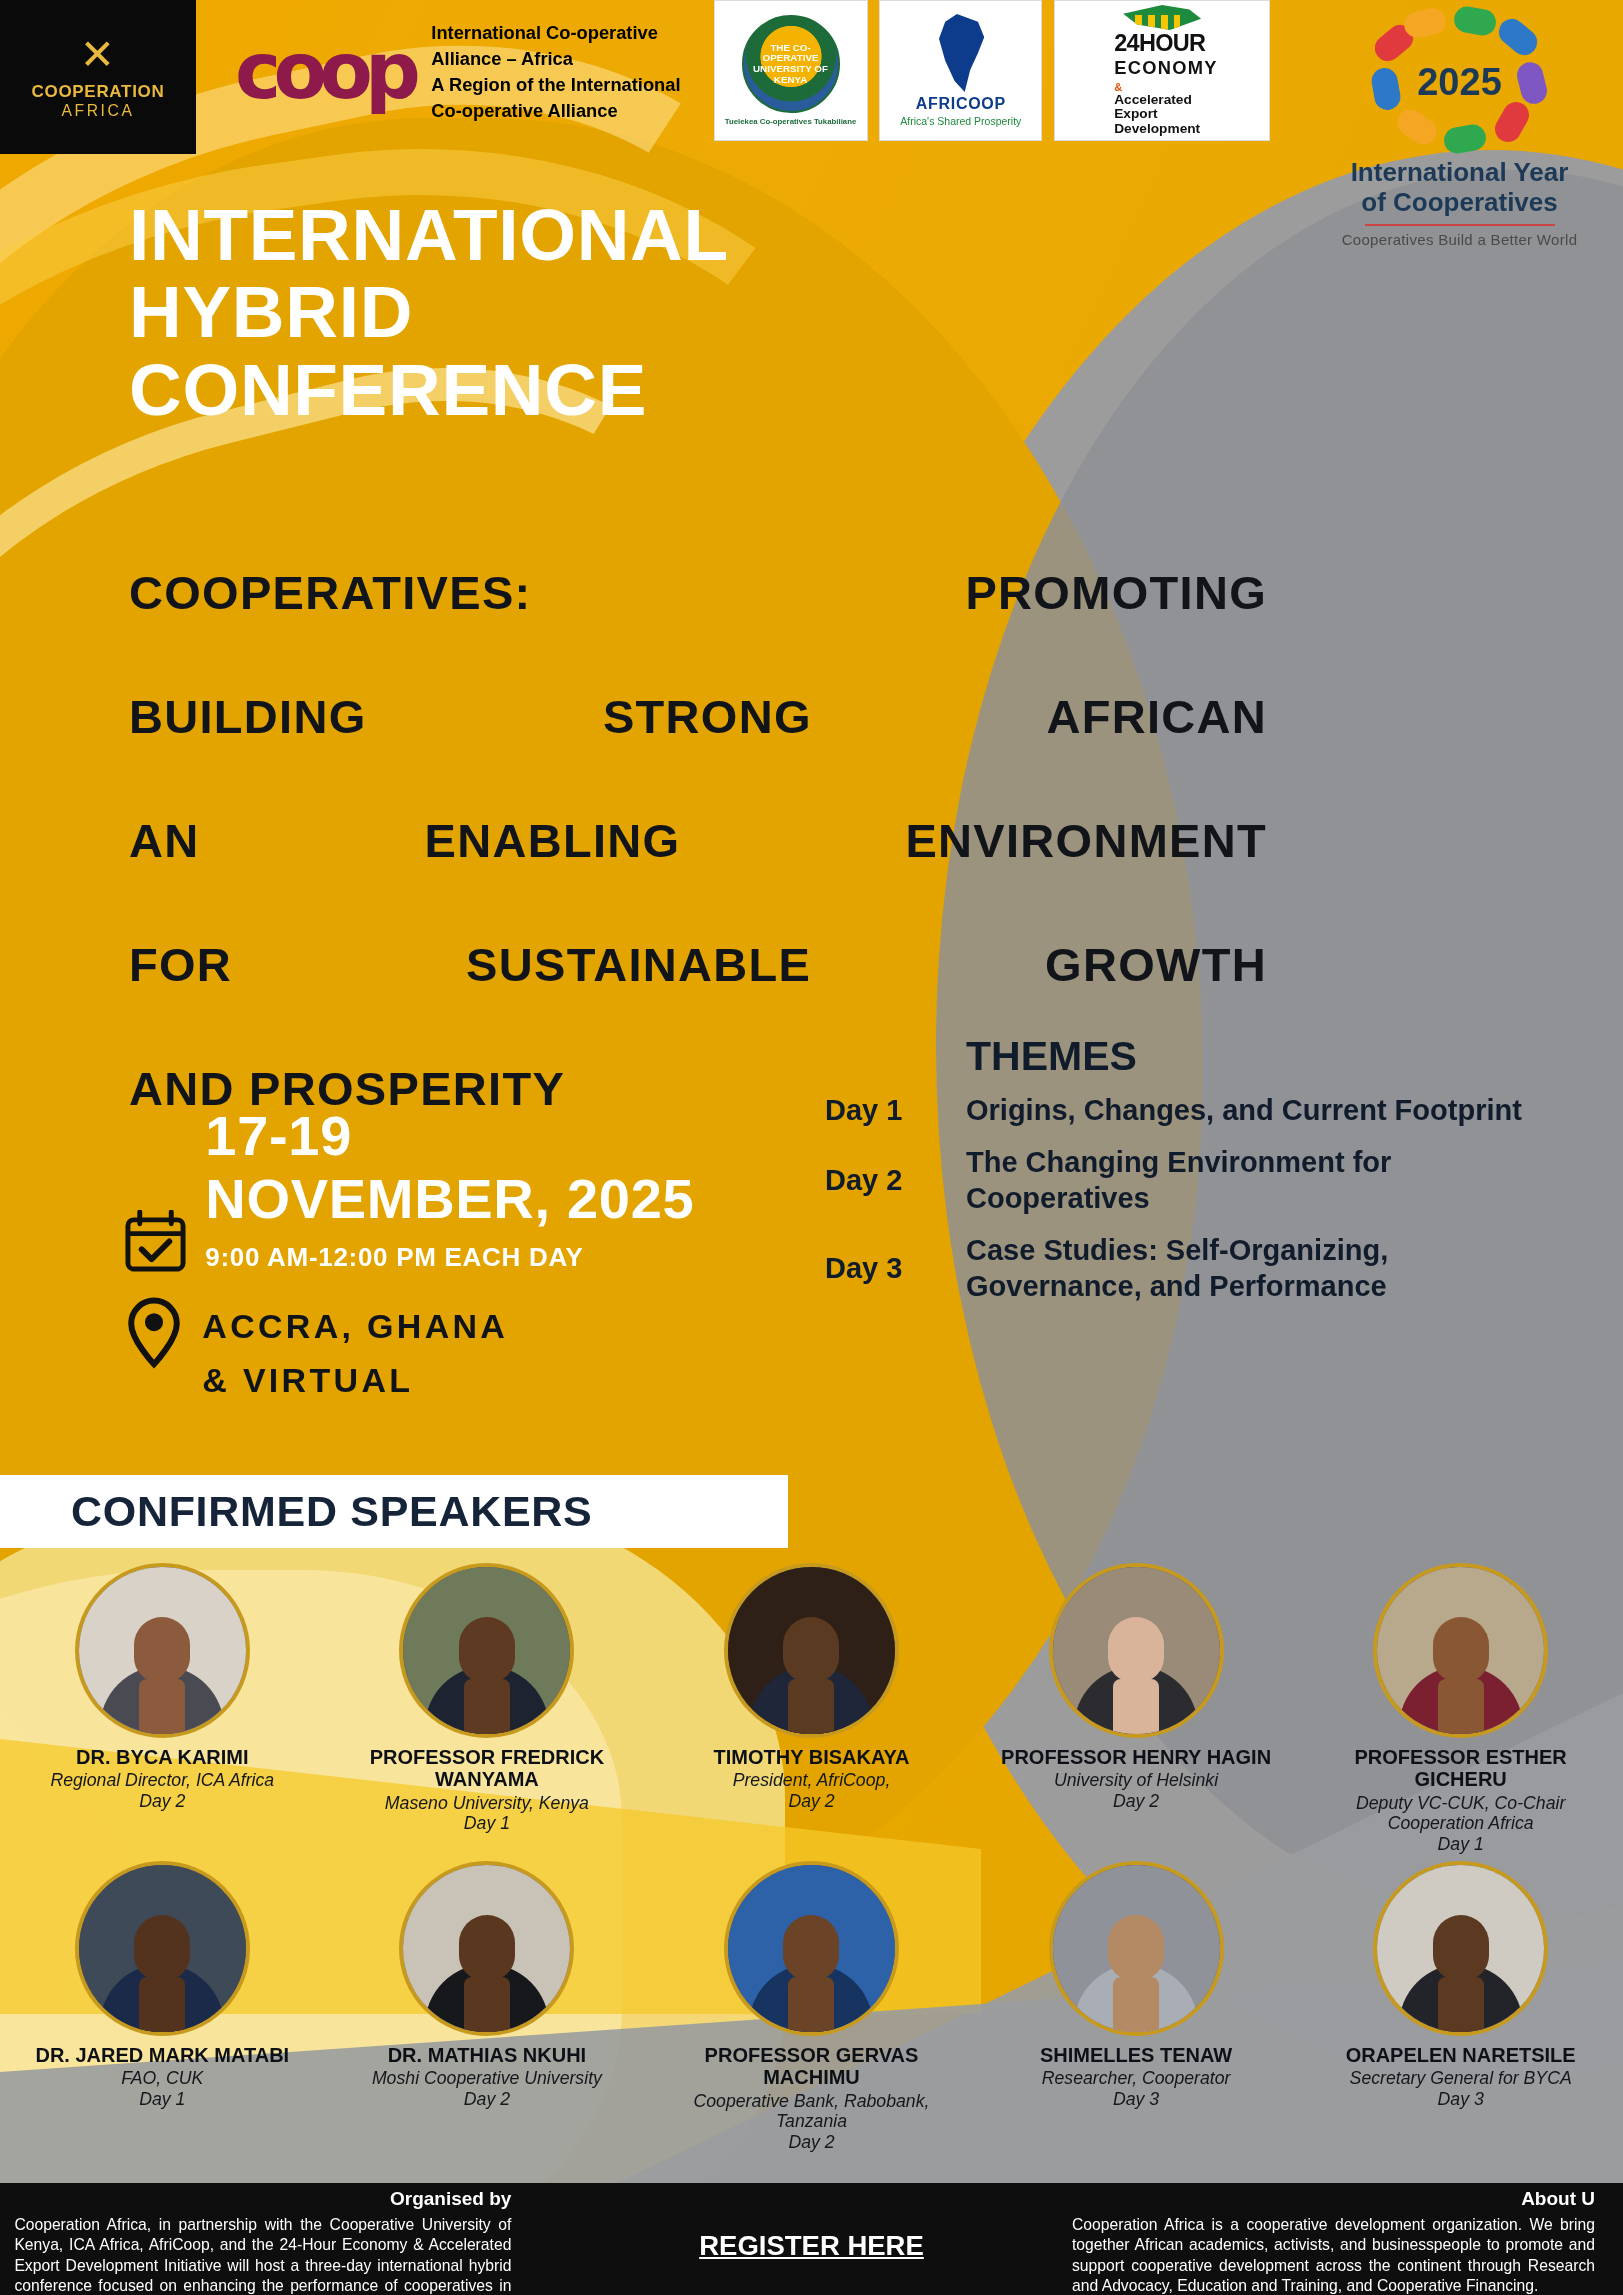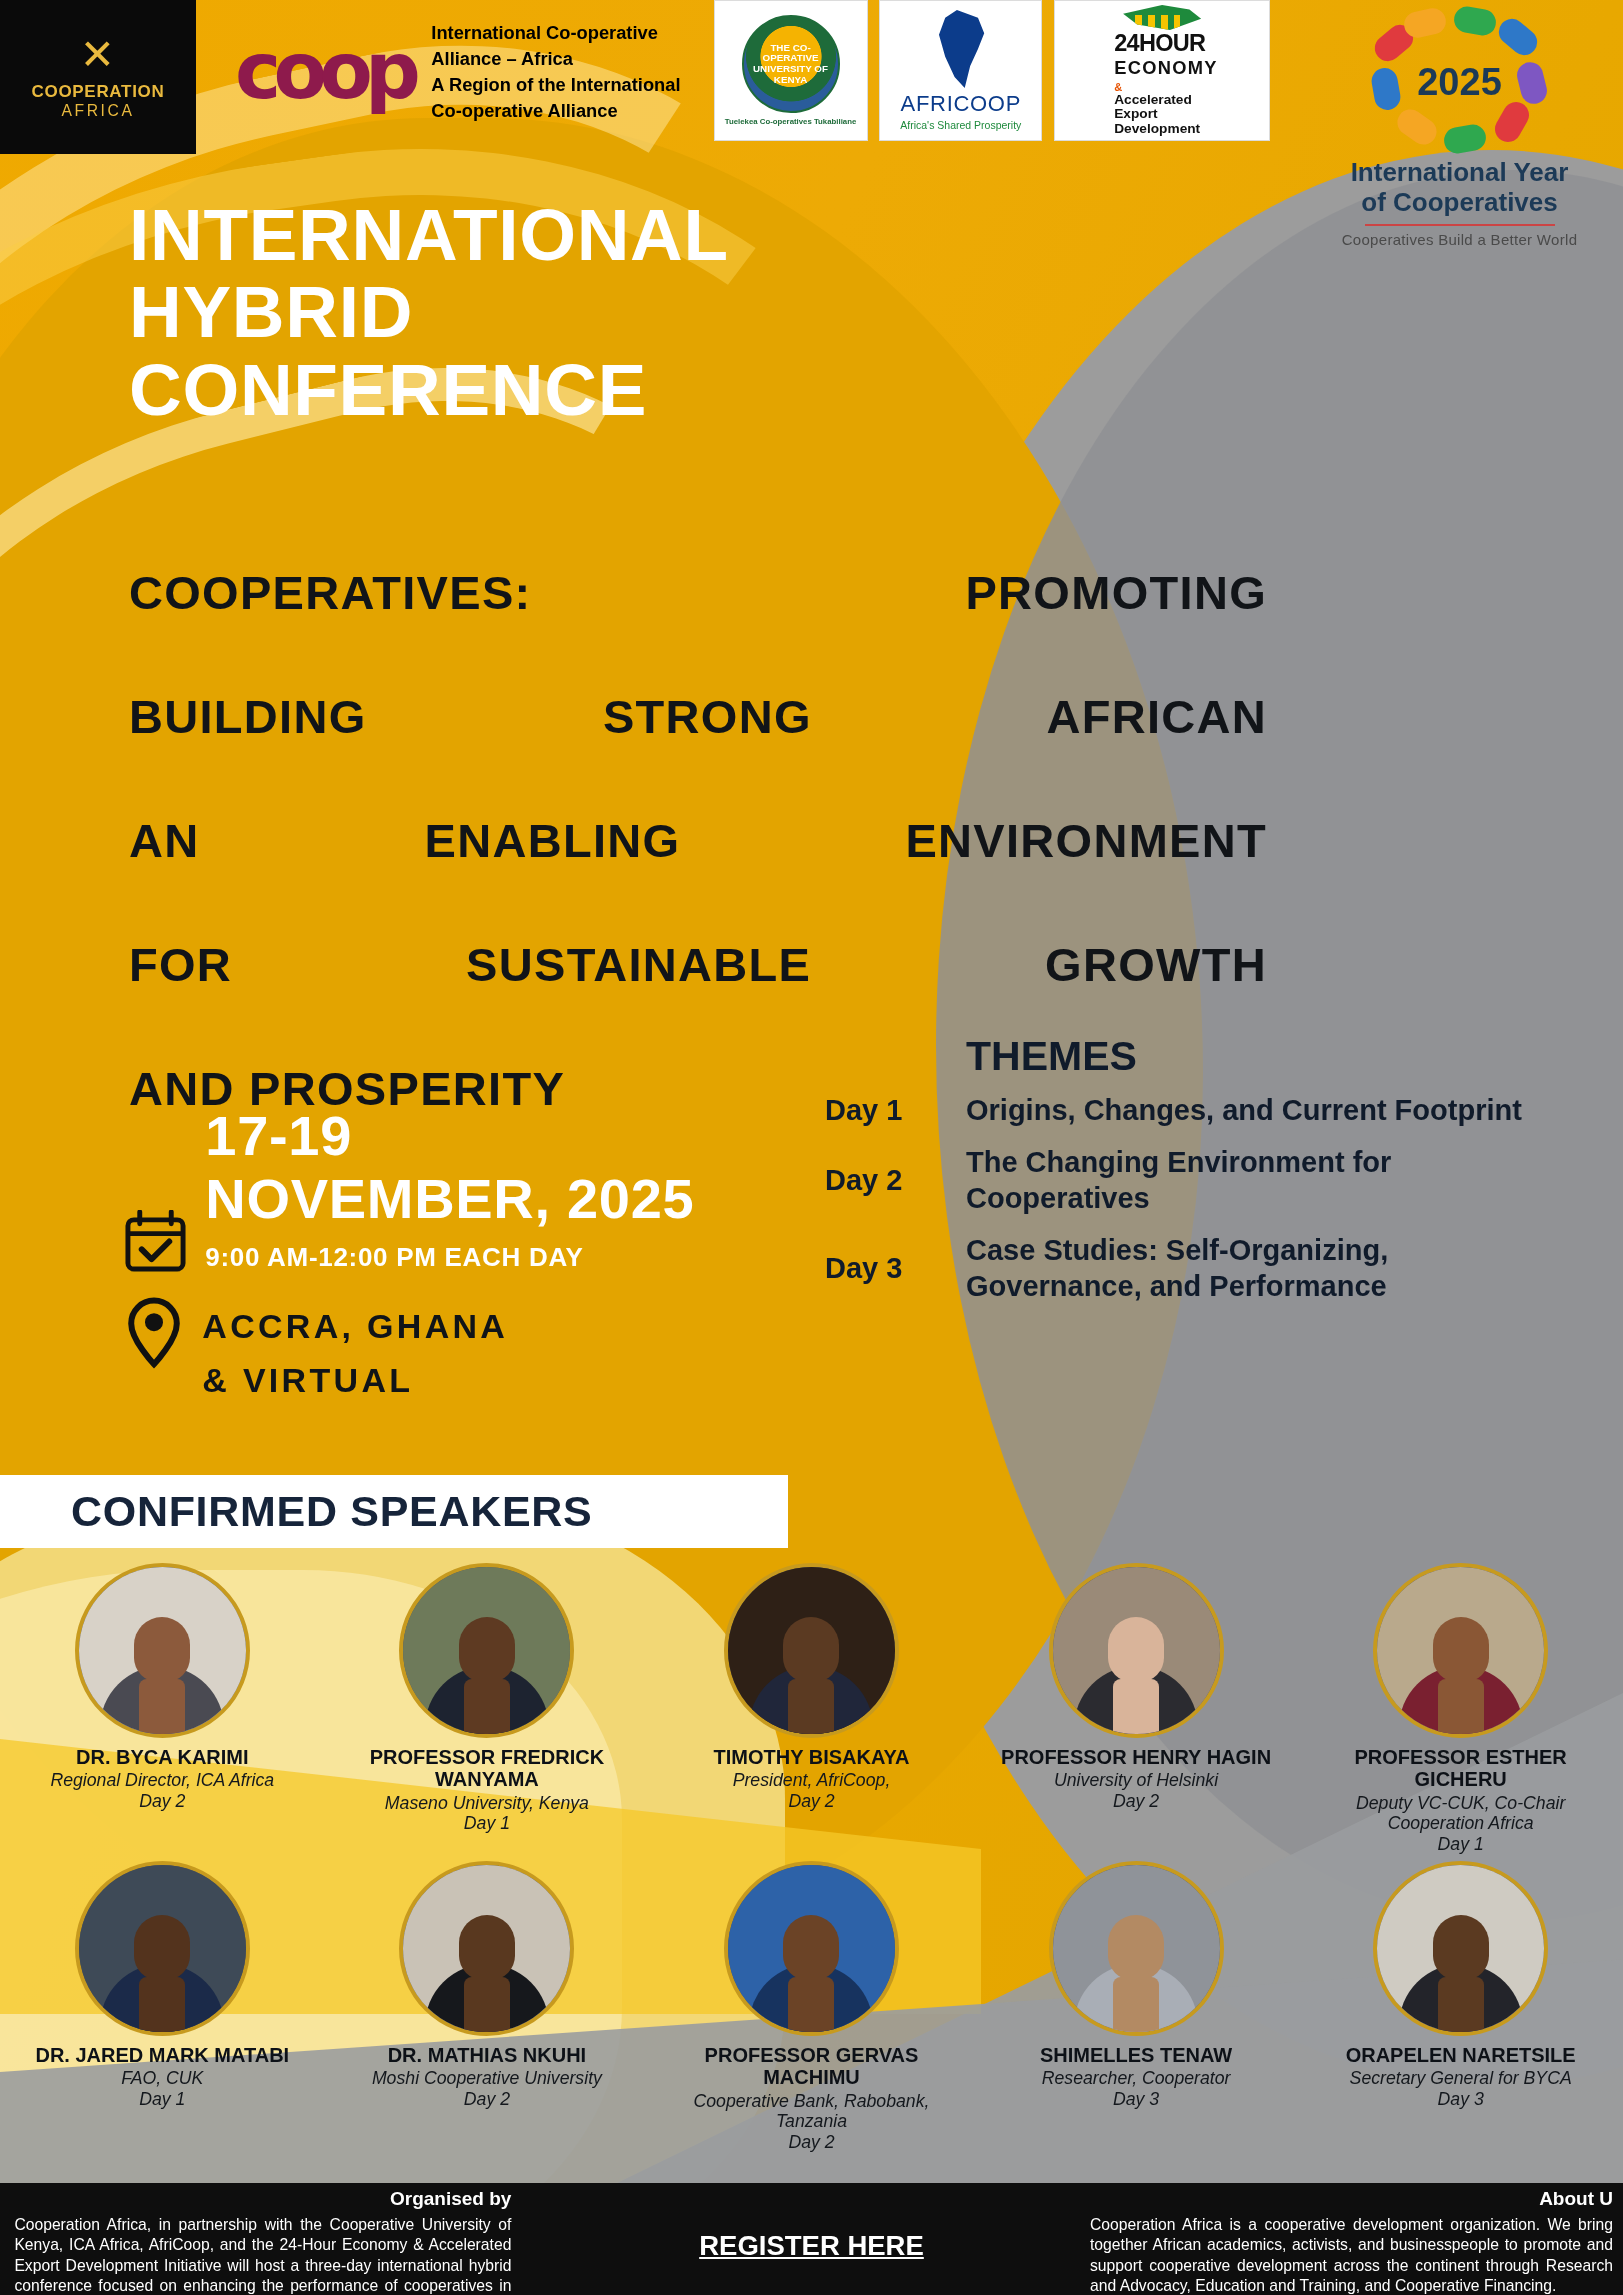--- a/index.html
+++ b/index.html
@@ -174,21 +174,21 @@
     line-height: 1.1;
   }
   .cuk-cap { font-size: 7.8px; color: #1E6B3A; font-weight: bold; margin-top: 3.9px; text-align:center;}
 
   .logo-africoop { width: 163px; margin-left: 11.8px; }
   .af-map {
     width: 78px; height: 78px;
     background: #0C3C8B;
     clip-path: polygon(45% 0%, 72% 10%, 80% 30%, 72% 50%, 62% 72%, 55% 100%, 42% 86%, 30% 60%, 22% 32%, 30% 10%);
   }
-  .af-name { color:#0C3C8B; font-weight:normal; font-size: 22px; letter-spacing: 0.7px; margin-top: 2.6px; text-align: right;}
+  .af-name { color:#0C3C8B; font-weight:bold; font-size: 16px; letter-spacing: 0.7px; margin-top: 2.6px; text-align: right;}
   .af-tag { color:#1E8A3C; font-size: 10.5px; margin-top: 2.6px; }
 
   .logo-24h {
     width: 216px; margin-left: 11.8px;
     padding: 3.9px 6.5px;
   }
   .h24-left {
     width: 78px; height: 78px;
     background: #1E8A3C;
     clip-path: polygon(50% 0%, 85% 18%, 100% 55%, 60% 100%, 18% 78%, 0% 35%);
@@ -328,21 +328,21 @@
   }
   .f-left { position:absolute; left: 14.4px; top: 5.2px; width: 497px; }
   .f-title { font-size: 19px; font-weight: bold; text-align: right; }
   .f-body { font-size: 15.7px; line-height: 1.28; margin-top: 5.2px; text-align: justify; }
   .f-center {
     position:absolute; left: 50%; transform: translateX(-50%);
     top: 47px;
     font-size: 27.5px; font-weight: bold; color:#ffffff;
     text-decoration: underline;
   }
-  .f-right { position:absolute; right: 10px; top: 5.2px; width: 523px; text-align: right;}
+  .f-right { position:absolute; right: 28px; top: 5.2px; width: 523px; text-align: right;}
   .f-right .f-body { text-align: justify; }
 </style>
 </head>
 <body>
 
 <div class="poster">
 
   <div class="bg-base"></div>
   <div class="bg-grey-right"></div>
   <div class="bg-gold-big"></div>

